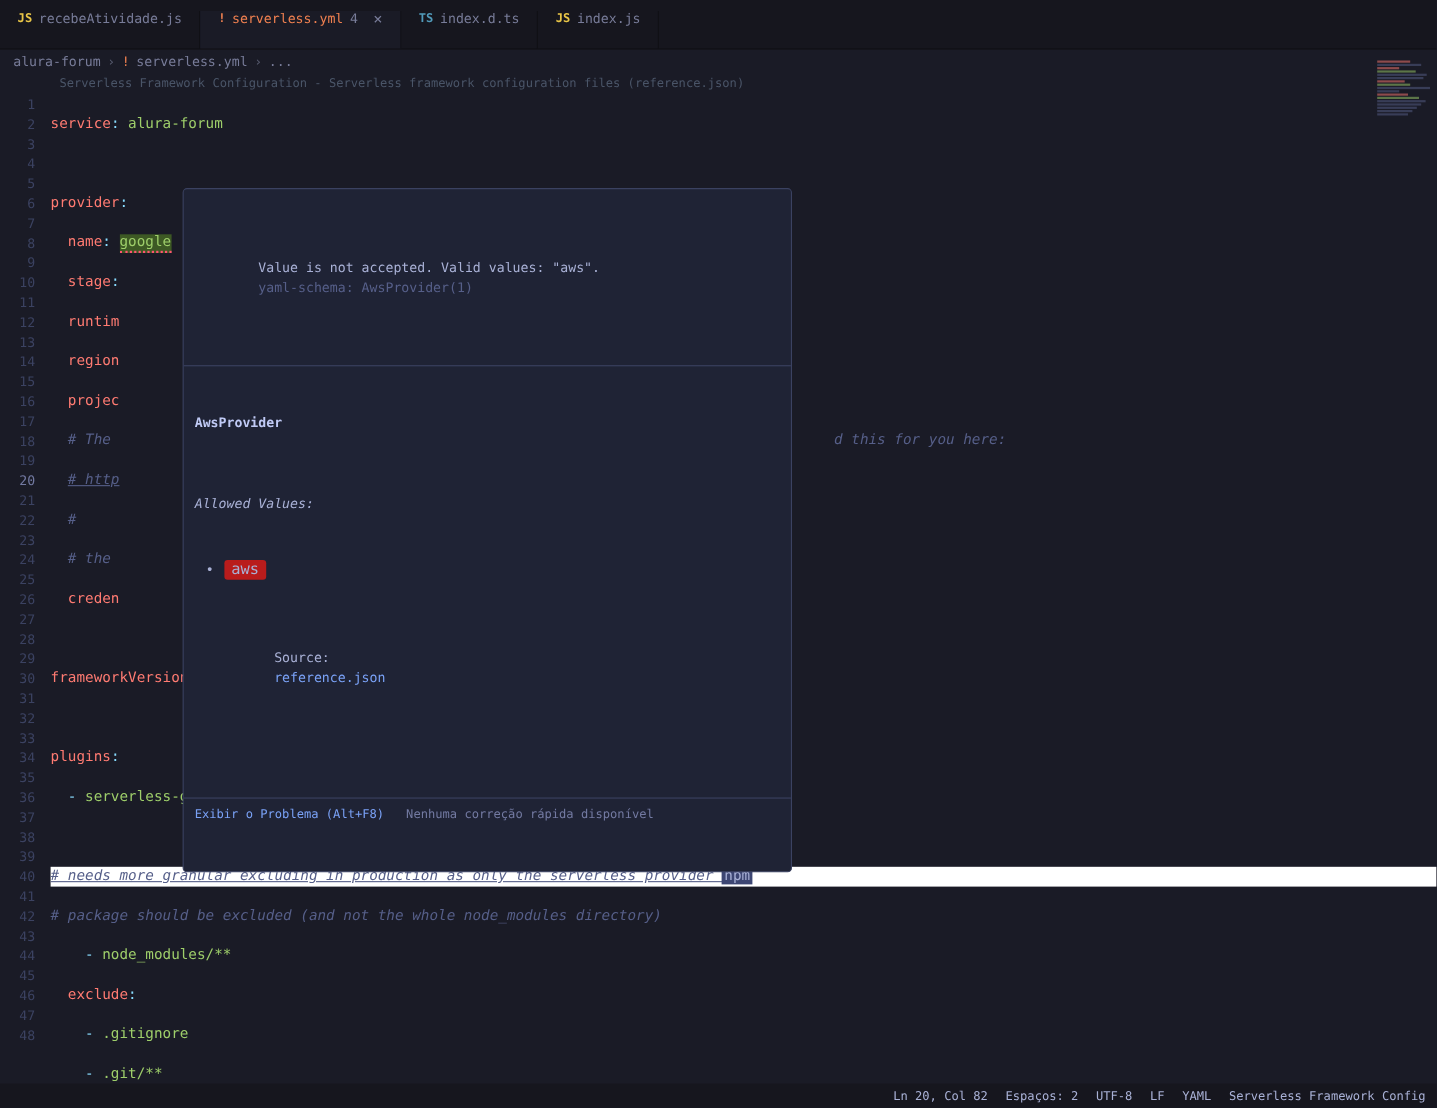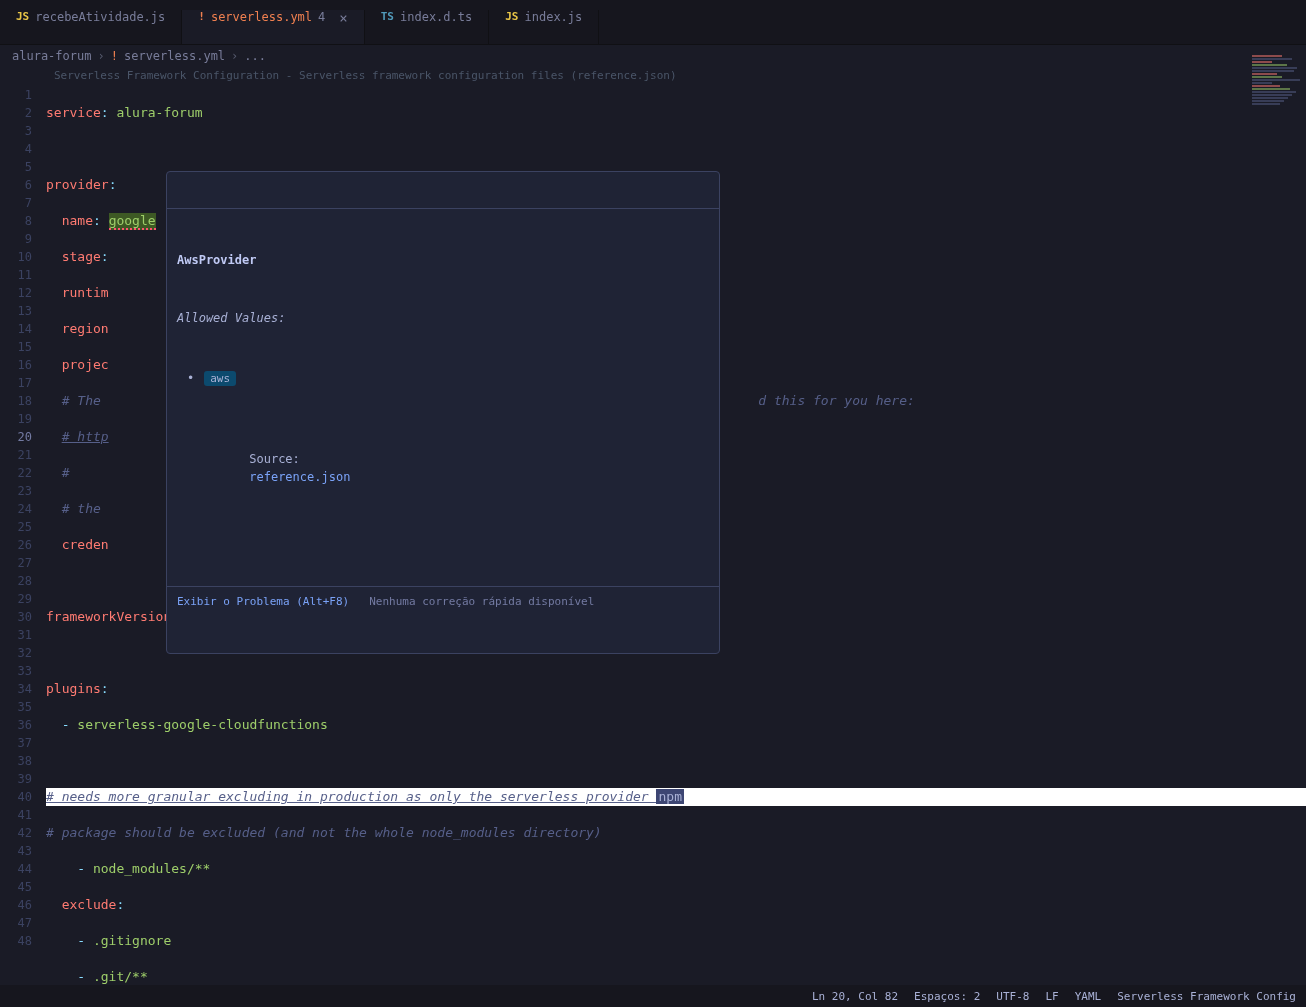--- a/index.html
+++ b/index.html
@@ -100,25 +100,25 @@
 }
 .tooltip-row1 {
   padding: 8px 10px;
   color: #a9b1d6;
 }
 .tooltip-row1 .hint { color: #565f89; }
 .tooltip-body {
   padding: 6px 10px 10px 10px;
   border-top: 1px solid #3b4261;
 }
-.tooltip-body h4 { color: #c0caf5; font-size: 12px; font-weight: bold; margin-bottom: 4px; }
+.tooltip-body h4 { color: #c0caf5; font-size: 12px; font-weight: bold; margin-bottom: 20px; }
 .tooltip-body .lbl { color: #a9b1d6; margin-bottom: 6px; font-size: 12px; font-style: italic; }
 .tooltip-body ul { list-style: none; padding-left: 10px; margin-bottom: 8px; }
 .tooltip-body li::before { content: "•"; margin-right: 10px; color: #a9b1d6; }
-.tooltip-body li .pill { background: #0c4a6e; padding: 1px 6px; border-radius: 3px; color: #a9b1d6; font-size: 11px; }
+.tooltip-body li .pill { background: #b91c1c; padding: 1px 6px; border-radius: 3px; color: #a9b1d6; font-size: 14px; }
 .tooltip-body .src { color: #a9b1d6; font-size: 12px; }
 .tooltip-body .src a { color: #7aa2f7; text-decoration: none; }
 .tooltip-footer {
   display: flex;
   gap: 20px;
   padding: 6px 10px;
   border-top: 1px solid #3b4261;
   font-size: 11px;
 }
 .tooltip-footer .link { color: #7aa2f7; cursor: pointer; }
@@ -290,20 +290,24 @@
 
 
 
 
 
 
 
 
 
     <div class="tooltip">
+      <div class="tooltip-row1">
+        <span>Value is not accepted. Valid values: "aws".</span>
+        <span class="hint">yaml-schema: AwsProvider(1)</span>
+      </div>
       <div class="tooltip-body">
         <h4>AwsProvider</h4>
         <div class="lbl">Allowed Values:</div>
         <ul><li><span class="pill">aws</span></li></ul>
         <div class="src">
           <span>Source:</span>
           <a>reference.json</a>
         </div>
       </div>
       <div class="tooltip-footer">

